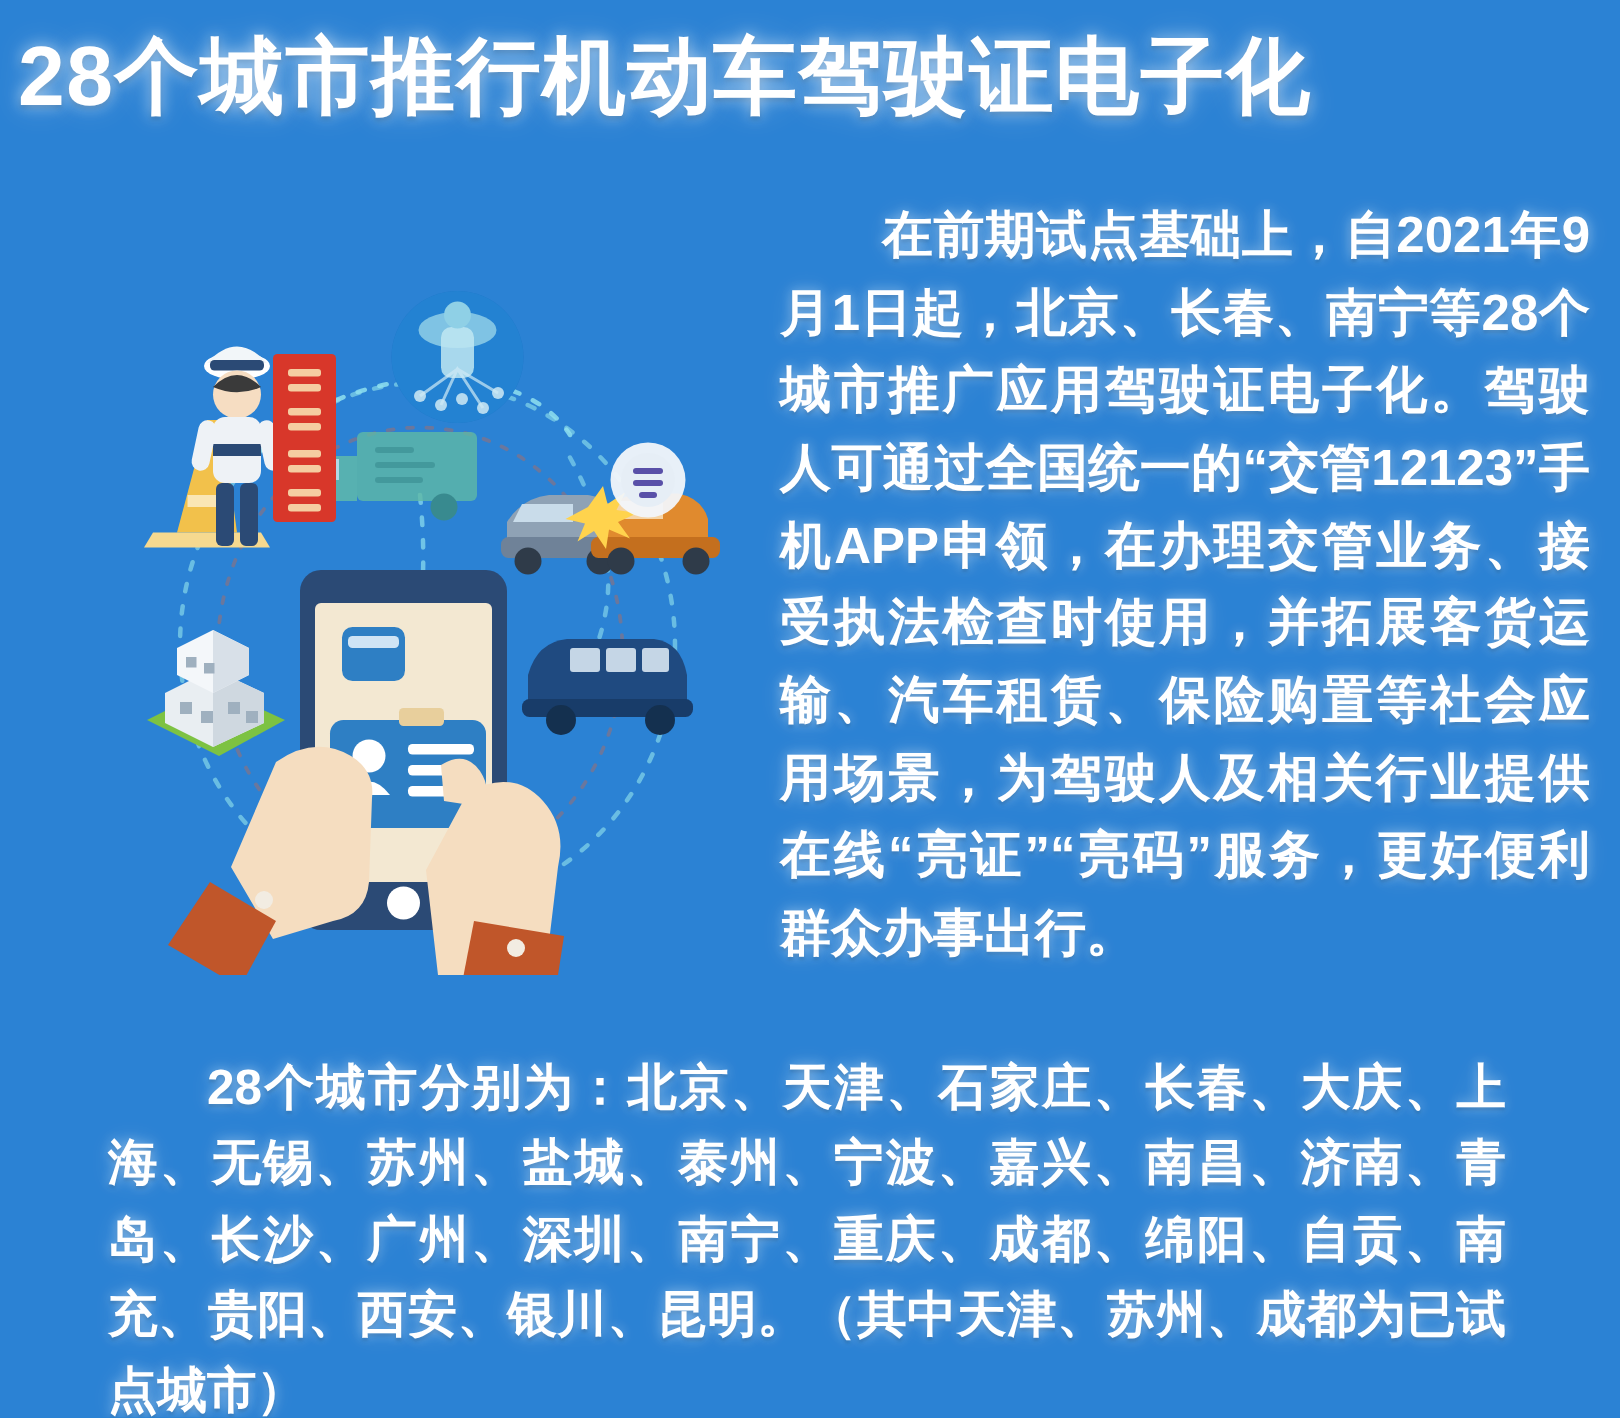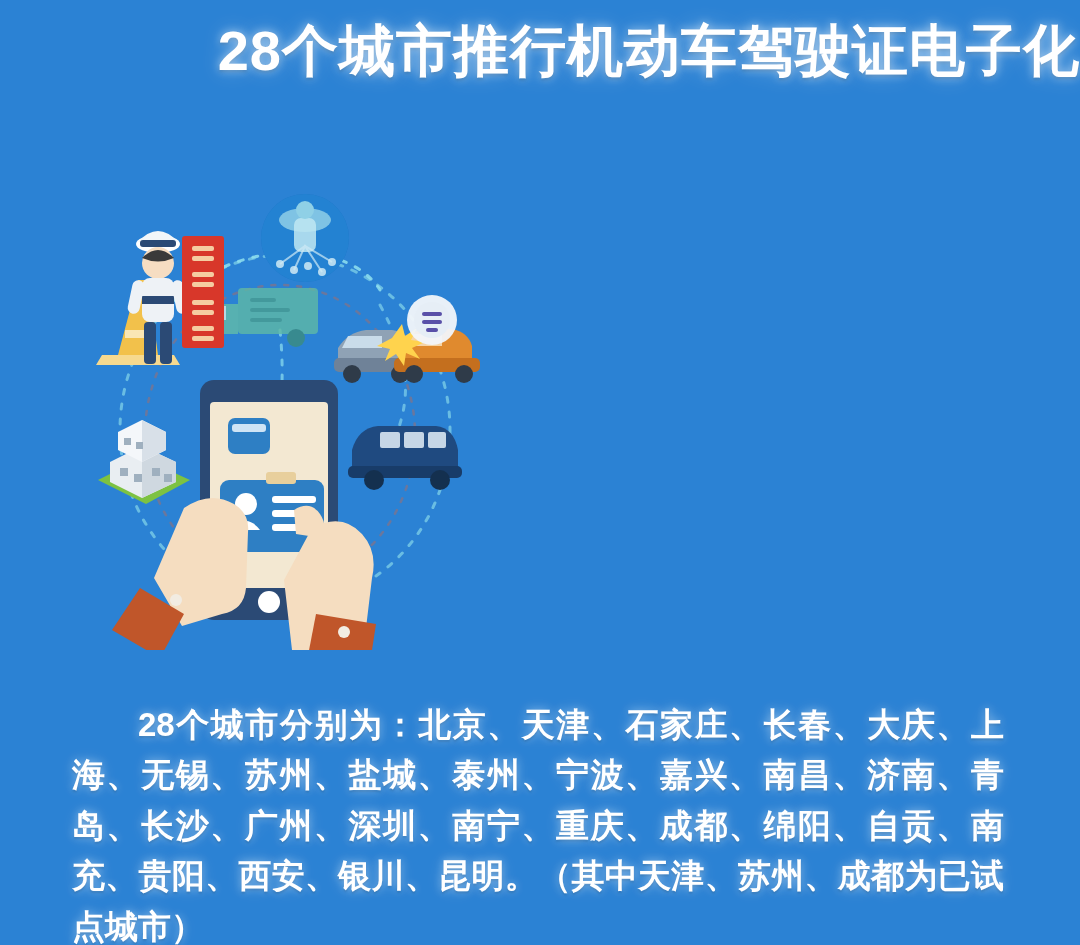--- a/index.html
+++ b/index.html
@@ -13,30 +13,31 @@
   }
   .poster{
     position:absolute;inset:0;
     background:#2b82d4;
   }
 
   
   .title{
     position:absolute;
     left:0;right:0;top:22px;
-    text-align:right;
+    text-align:left;
     color:#ffffff;
     font-size:56px;
     font-weight:bold;
     letter-spacing:1px;
     line-height:1.05;
     text-shadow:0 0 10px rgba(255,255,255,.55),
                 0 0 22px rgba(255,255,255,.30),
                 0 2px 3px rgba(10,60,110,.35);
     white-space:nowrap;
+    padding-left:12px;
   }
 
   
   .intro{
     position:absolute;
     left:520px;top:132px;
     width:540px;
     color:#ffffff;
     font-size:34px;
     font-weight:bold;
@@ -248,16 +249,17 @@
         <circle cx="96" cy="420" r="6" fill="#f2ece2"></circle>
 
         <path d="M232 348 q30 -16 50 6 q16 18 10 44 l-6 50 q-6 22 -30 24 l-44 -2 l-8 -70 z" fill="#f5ddc0"></path>
         <path d="M214 330 q16 -10 26 4 q8 12 2 24 l-26 -4 z" fill="#f5ddc0"></path>
         <path d="M236 434 l60 10 l-8 52 l-62 -10 z" fill="#c0562a"></path>
         <circle cx="264" cy="452" r="6" fill="#f2ece2"></circle>
       </g>
     </svg>
   </div>
 
+  <div class="intro">在前期试点基础上，自2021年9月1日起，北京、长春、南宁等28个城市推广应用驾驶证电子化。驾驶人可通过全国统一的“交管12123”手机APP申领，在办理交管业务、接受执法检查时使用，并拓展客货运输、汽车租赁、保险购置等社会应用场景，为驾驶人及相关行业提供在线“亮证”“亮码”服务，更好便利群众办事出行。</div>
 
   <div class="citylist">28个城市分别为：北京、天津、石家庄、长春、大庆、上海、无锡、苏州、盐城、泰州、宁波、嘉兴、南昌、济南、青岛、长沙、广州、深圳、南宁、重庆、成都、绵阳、自贡、南充、贵阳、西安、银川、昆明。（其中天津、苏州、成都为已试点城市）</div>
 
 </div>
 
 </body></html>

